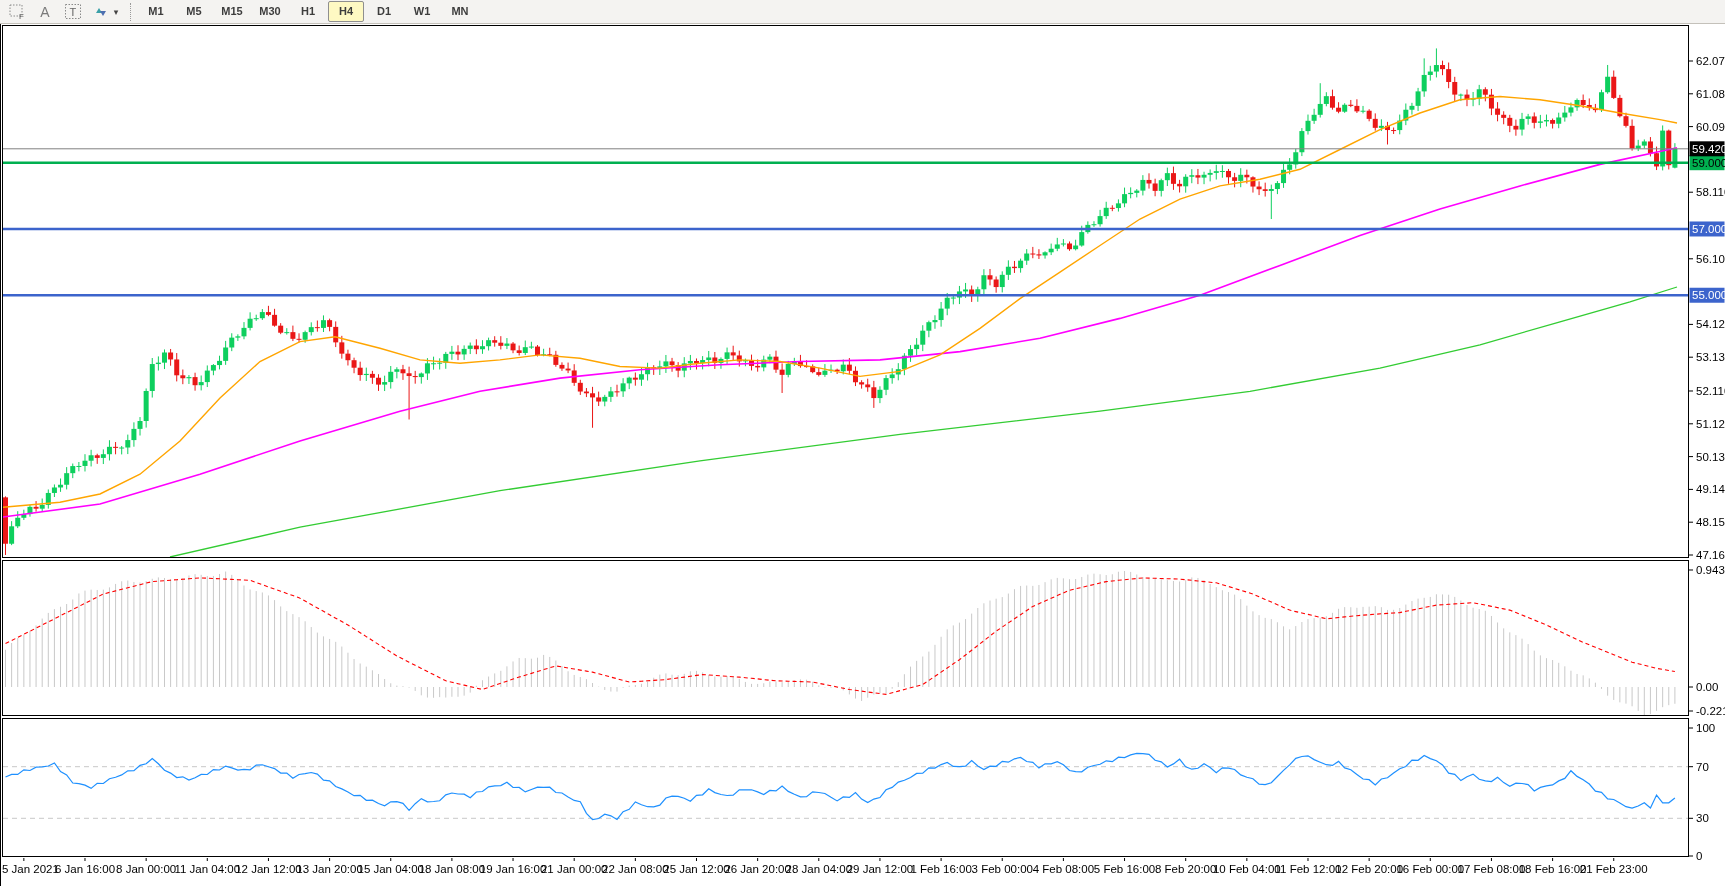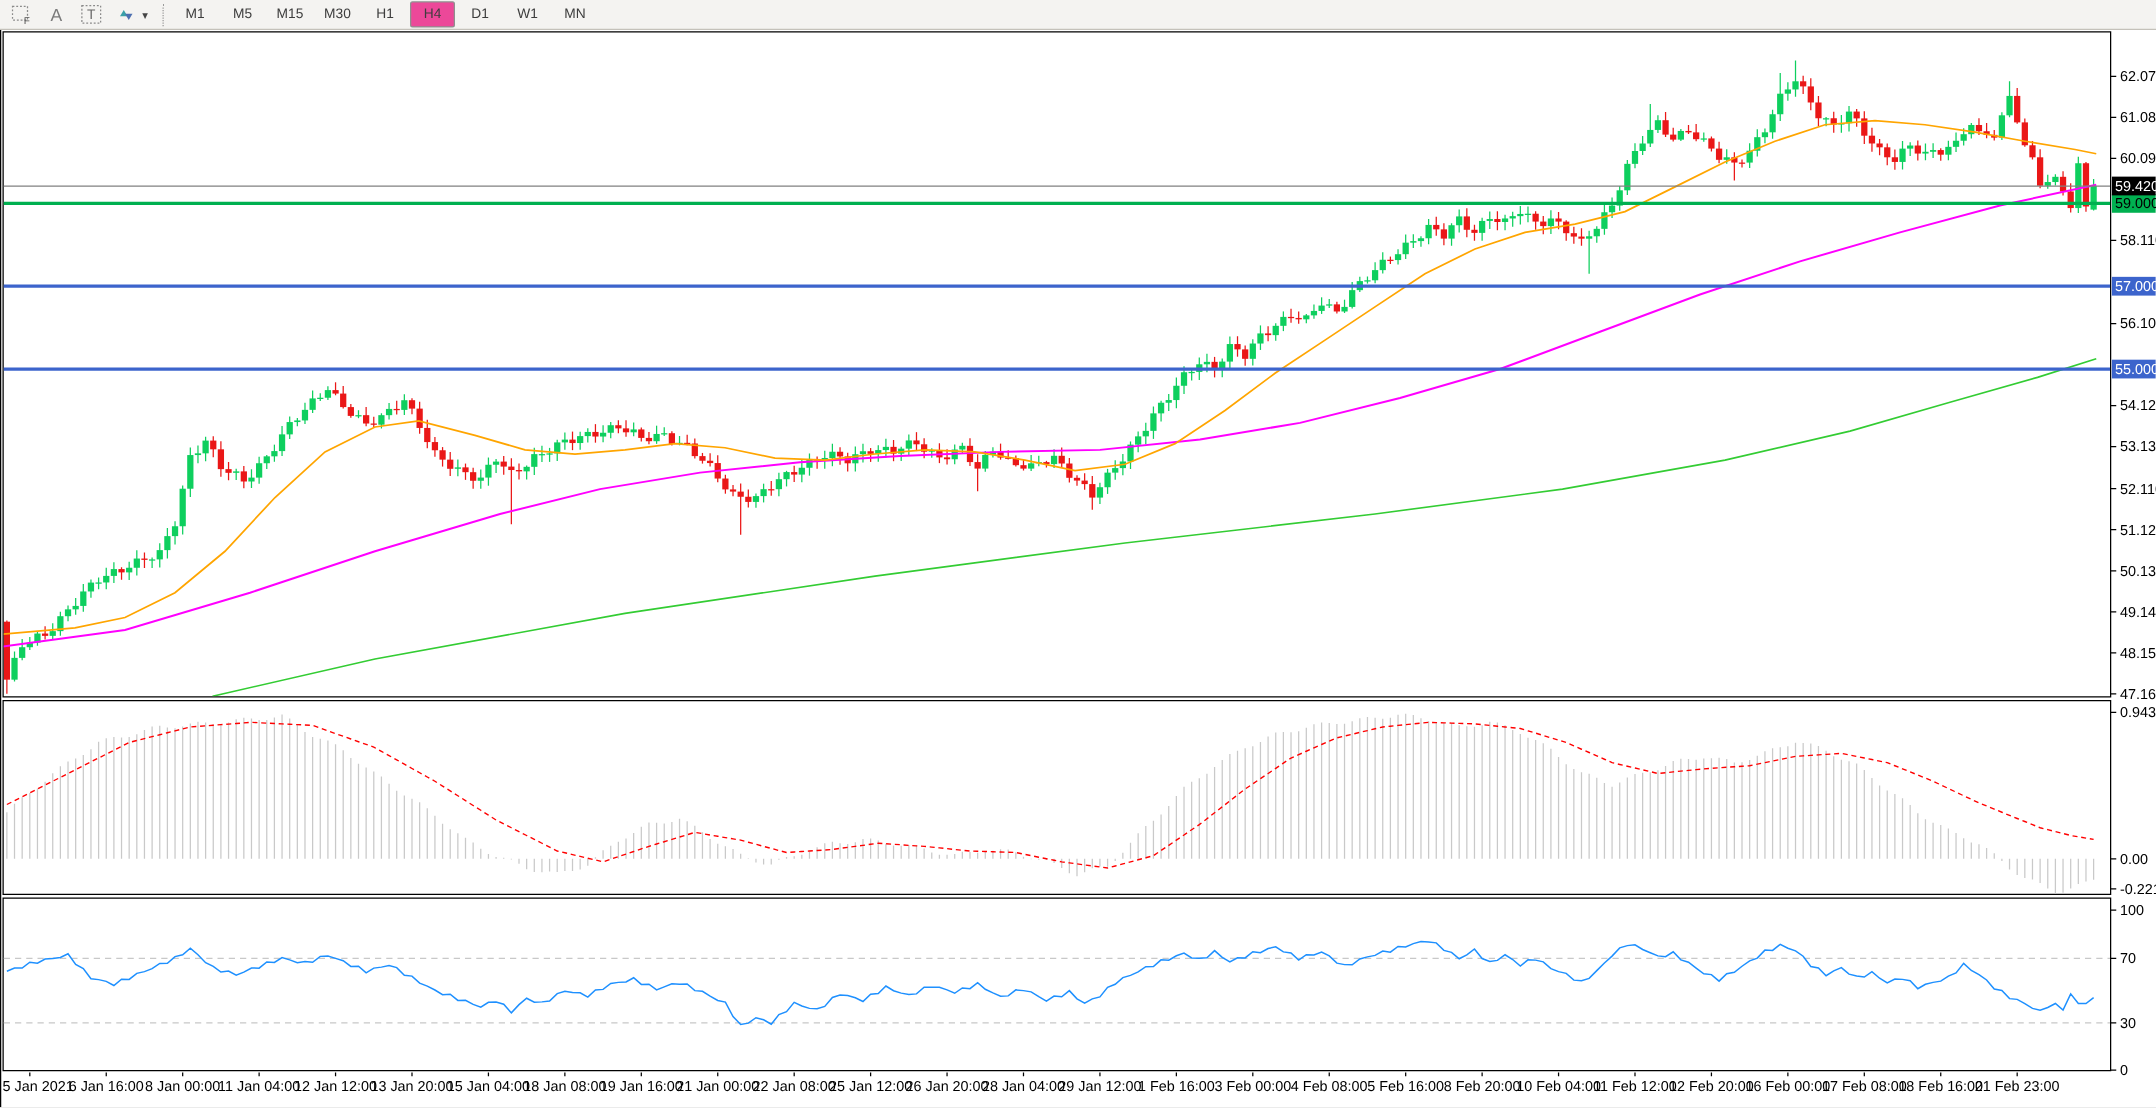--- a/index.html
+++ b/index.html
@@ -6,22 +6,22 @@
   #screen{position:relative;width:1725px;height:886px;background:#ffffff;overflow:hidden;
     font-family:"Liberation Sans",sans-serif;-webkit-font-smoothing:antialiased;}
   
   #toolbar{position:absolute;top:0;left:0;width:100%;height:24px;background:#f4f3f1;
     border-bottom:1px solid #c4c1ba;display:flex;align-items:center;box-sizing:border-box;padding-left:3px;}
   .tbicon{height:20px;min-width:24px;display:flex;align-items:center;justify-content:center;
     color:#6b6b6b;font-size:12px;margin:0 2px;}
   .tbicon svg{display:block}
   .tb-sep{height:18px;border-left:1px dotted #9a9a9a;margin:0 6px 0 7px;}
   .tf-btn{min-width:24px;height:19px;line-height:19px;text-align:center;font-size:11px;color:#3d3d3d;
-    padding:0 5px;margin:0 1px;border:1px solid transparent;border-radius:2px;cursor:default;}
-  .tf-btn.active{background:#ec4899;border-color:#8f8f8f;}
+    padding:0 5px;margin:0 1px;border:1px solid transparent;border-radius:2px;cursor:default;font-weight:bold;}
+  .tf-btn.active{background:#fef9c3;border-color:#8f8f8f;}
   
   .overlay{position:absolute;color:#000;font-size:12px;white-space:nowrap;}
   #chart-title{left:9px;top:29px;}
   #chart-title .tri{font-size:8px;vertical-align:1px;margin-right:5px;color:#111;}
   #chart-title .vals{margin-left:8px;}
   #macd-label{left:8px;top:564px;font-size:11.5px;}
   #rsi-label{left:8px;top:722px;font-size:11.5px;}
   #annotation{left:1352px;top:420px;font-size:31px;font-weight:500;
     font-family:"DejaVu Sans",sans-serif;letter-spacing:1px;}
   svg text{font-family:"Liberation Sans",sans-serif;}

